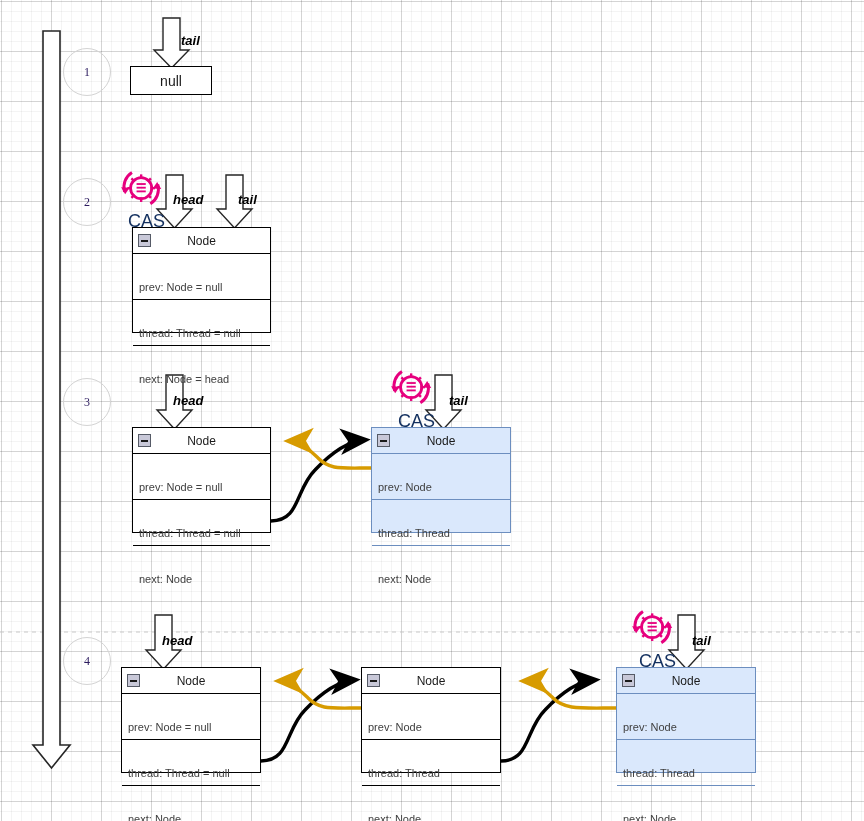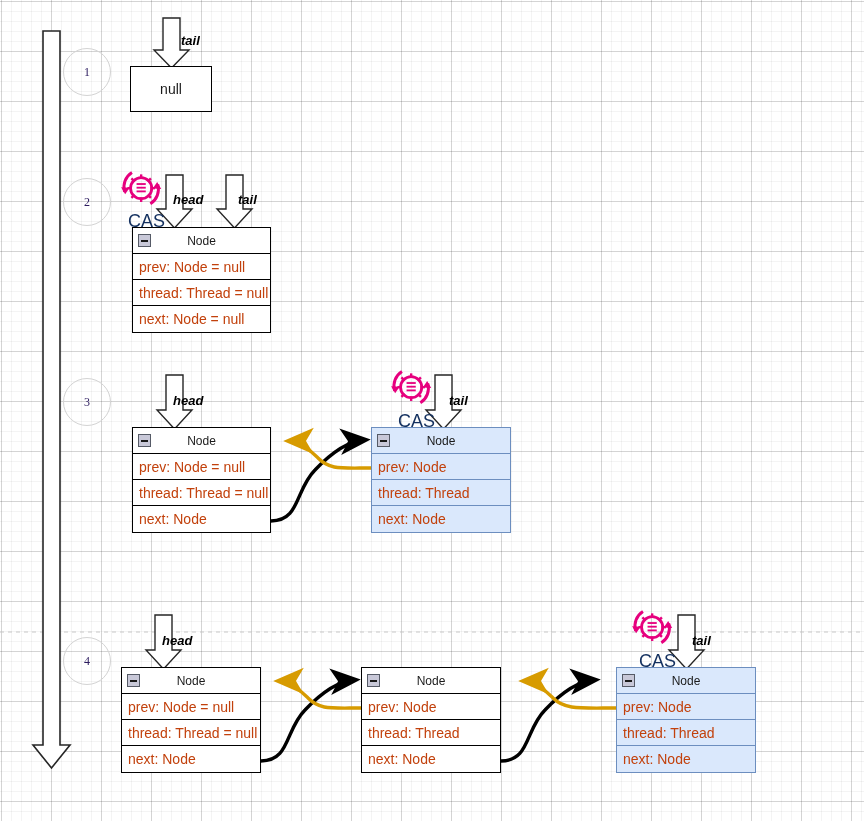--- a/index.html
+++ b/index.html
@@ -48,24 +48,25 @@
     height:26px;line-height:26px;
     text-align:center;
     font-size:12px;color:#1a1a1a;
     border-bottom:1.4px solid #000000;
     box-sizing:border-box;
   }
   .node.blue .title{border-bottom-color:#6c8ebf;}
   .node .row{
     height:26px;line-height:26px;
     padding-left:6px;
-    font-size:14px;color:#c2410c;
+    font-size:11px;color:#404040;
     border-bottom:1.4px solid #000000;
     box-sizing:border-box;
     white-space:nowrap;
+    margin-top:20px;
   }
   .node.blue .row{border-bottom-color:#6c8ebf;}
   .node .row.last{border-bottom:none;}
   .collapse{
     position:absolute;left:5px;top:6px;
     width:13px;height:13px;
     background:#c8c8d8;border:1px solid #555a66;
     box-sizing:border-box;
   }
   .collapse:after{
@@ -200,32 +201,32 @@
       <path d="M44.8,24 L40.4,16.4 L35.6,23.4 Z" fill="#e6007e" stroke="none"></path>
     </g>
   </svg>
 
   <div class="step-circle" style="left:63px;top:48px;">1</div>
   <div class="step-circle" style="left:63px;top:178px;">2</div>
   <div class="step-circle" style="left:63px;top:378px;">3</div>
   <div class="step-circle" style="left:63px;top:637px;">4</div>
 
   <div class="ptr-label" style="left:181px;top:33px;">tail</div>
-  <div class="plain-box" style="left:130px;top:66px;width:82px;height:46px;">null</div>
+  <div class="plain-box" style="left:130px;top:66px;width:82px;height:29px;">null</div>
 
   <div class="cas-label" style="left:128px;top:211px;">CAS</div>
   <div class="ptr-label" style="left:173px;top:192px;">head</div>
   <div class="ptr-label" style="left:238px;top:192px;">tail</div>
 
   <div class="node" style="left:132px;top:227px;width:139px;height:106px;">
     <div class="title">Node</div>
     <span class="collapse"></span>
     <div class="row">prev: Node = null</div>
     <div class="row">thread: Thread = null</div>
-    <div class="row last">next: Node = null</div>
+    <div class="row last">next: Node = head</div>
   </div>
 
   <div class="ptr-label" style="left:173px;top:393px;">head</div>
   <div class="cas-label" style="left:398px;top:411px;">CAS</div>
   <div class="ptr-label" style="left:449px;top:393px;">tail</div>
 
   <div class="node" style="left:132px;top:427px;width:139px;height:106px;">
     <div class="title">Node</div>
     <span class="collapse"></span>
     <div class="row">prev: Node = null</div>

